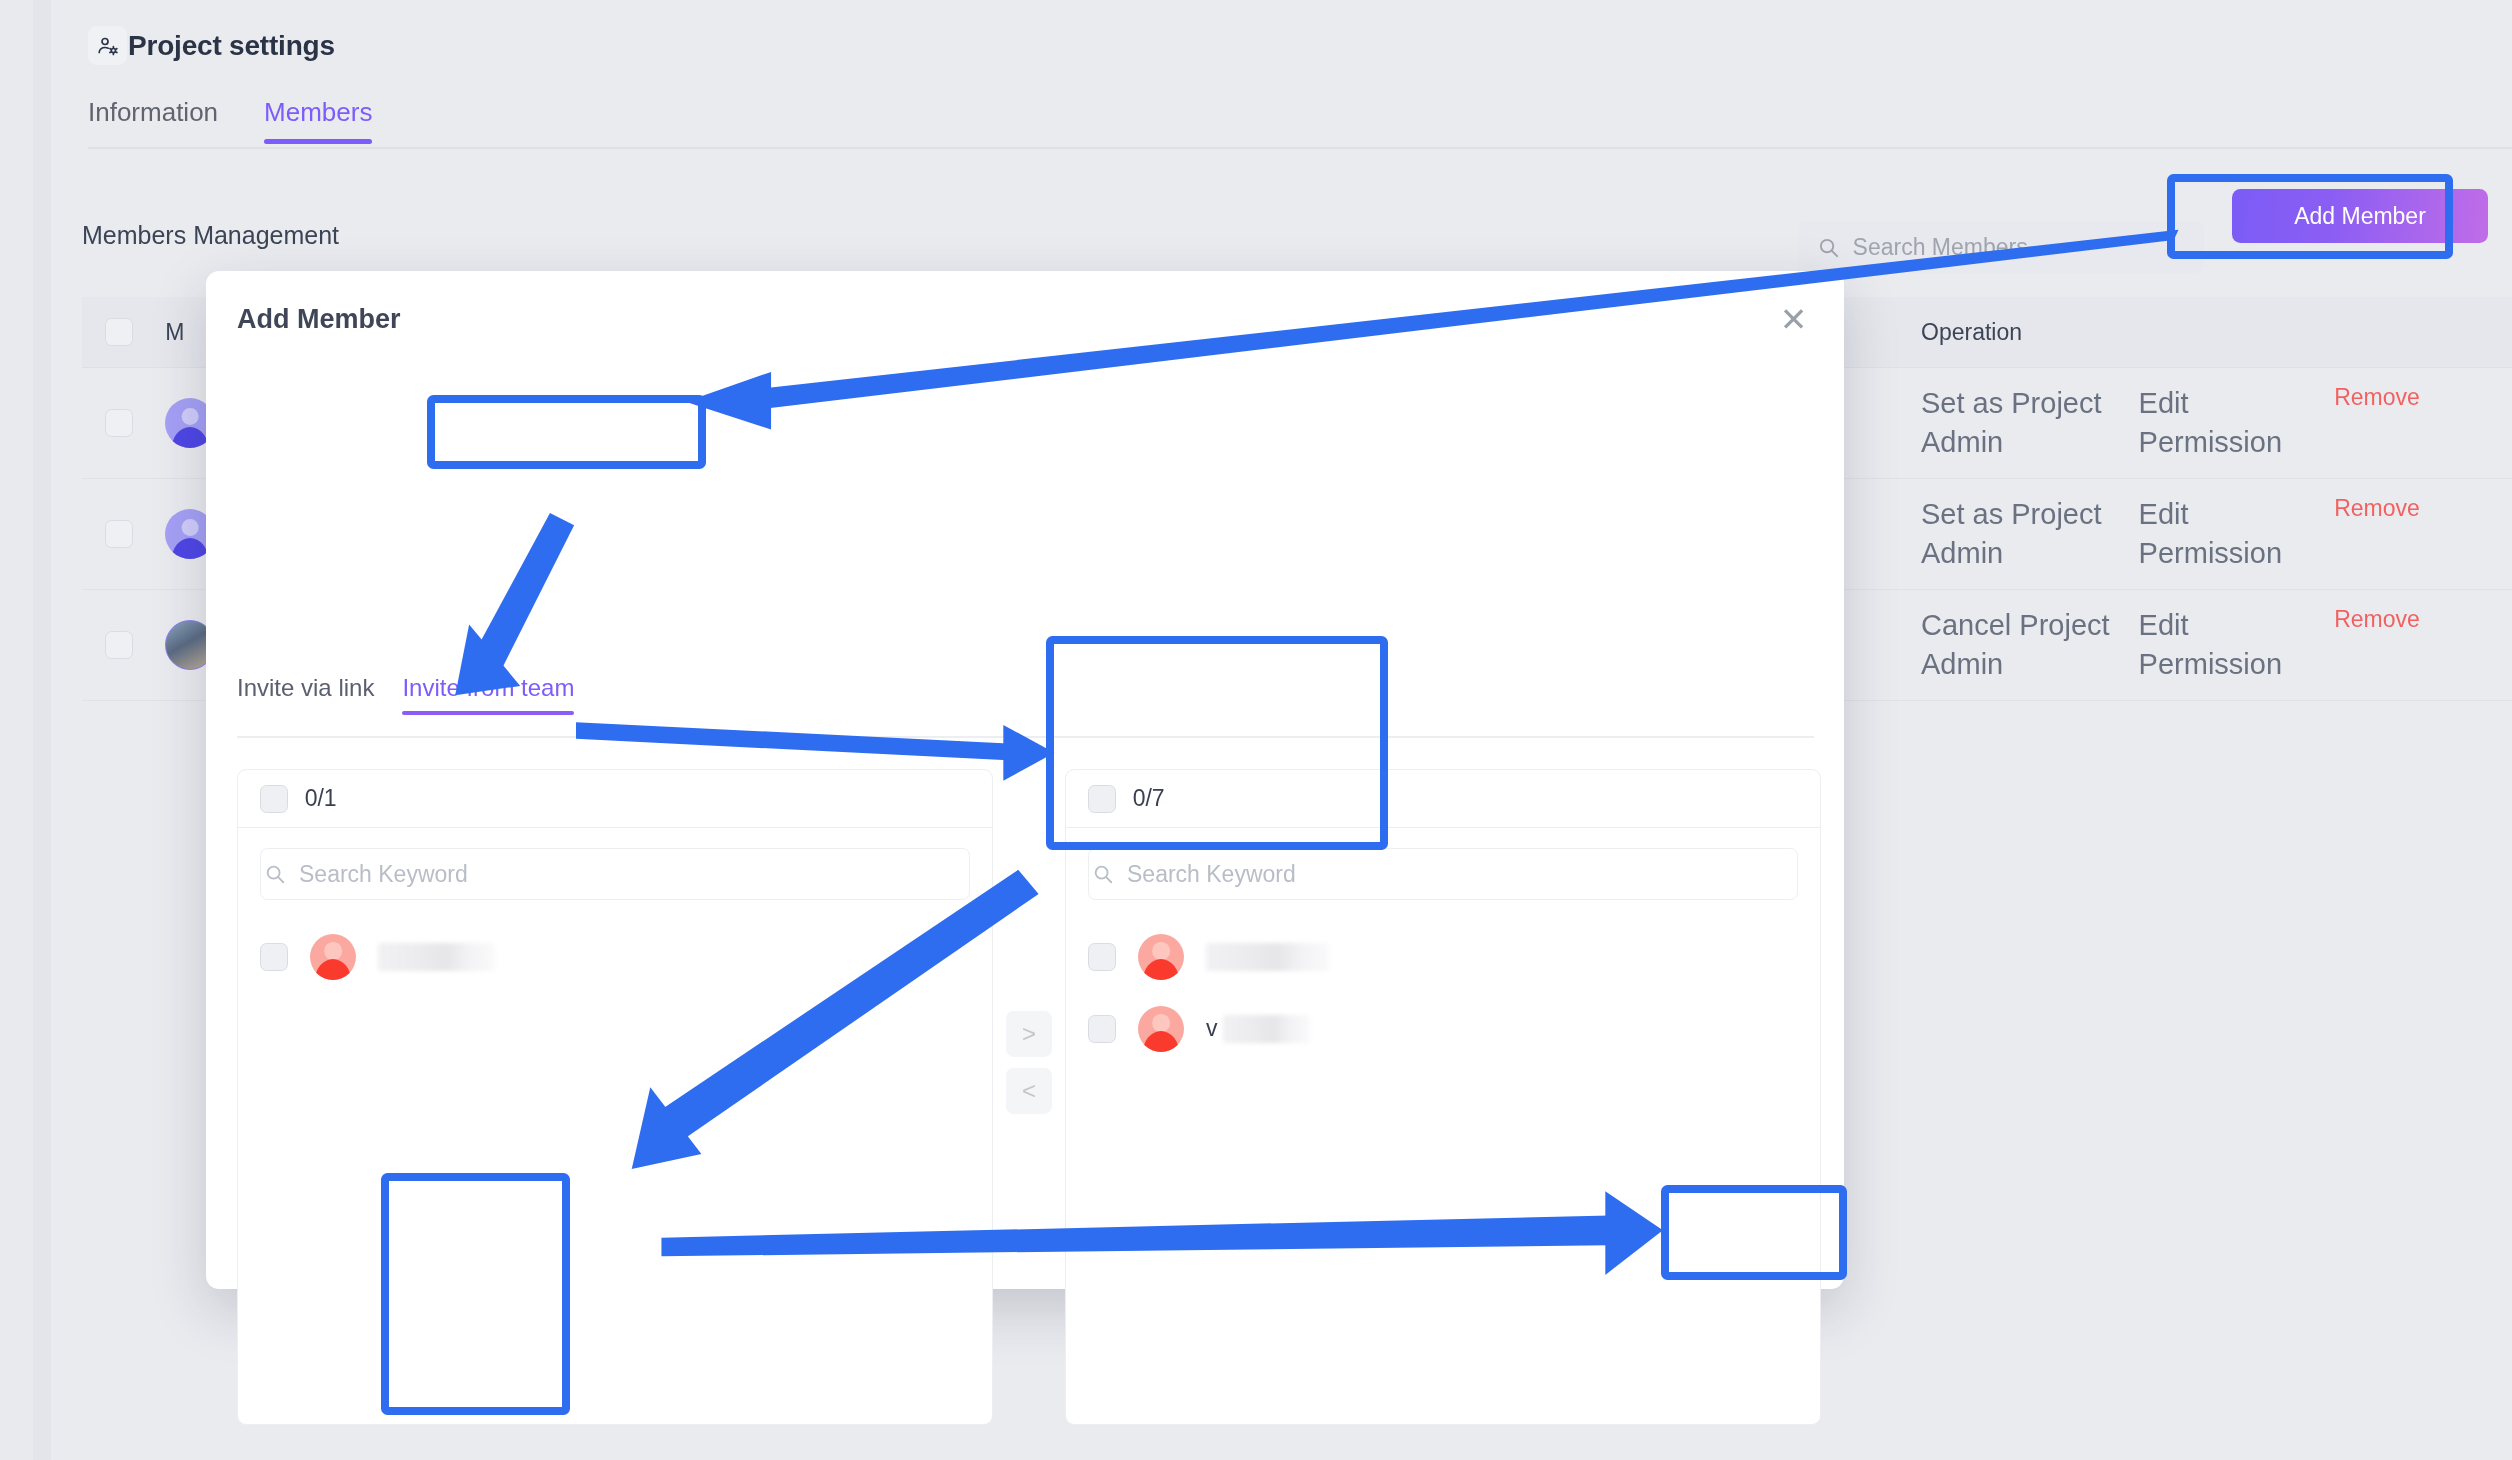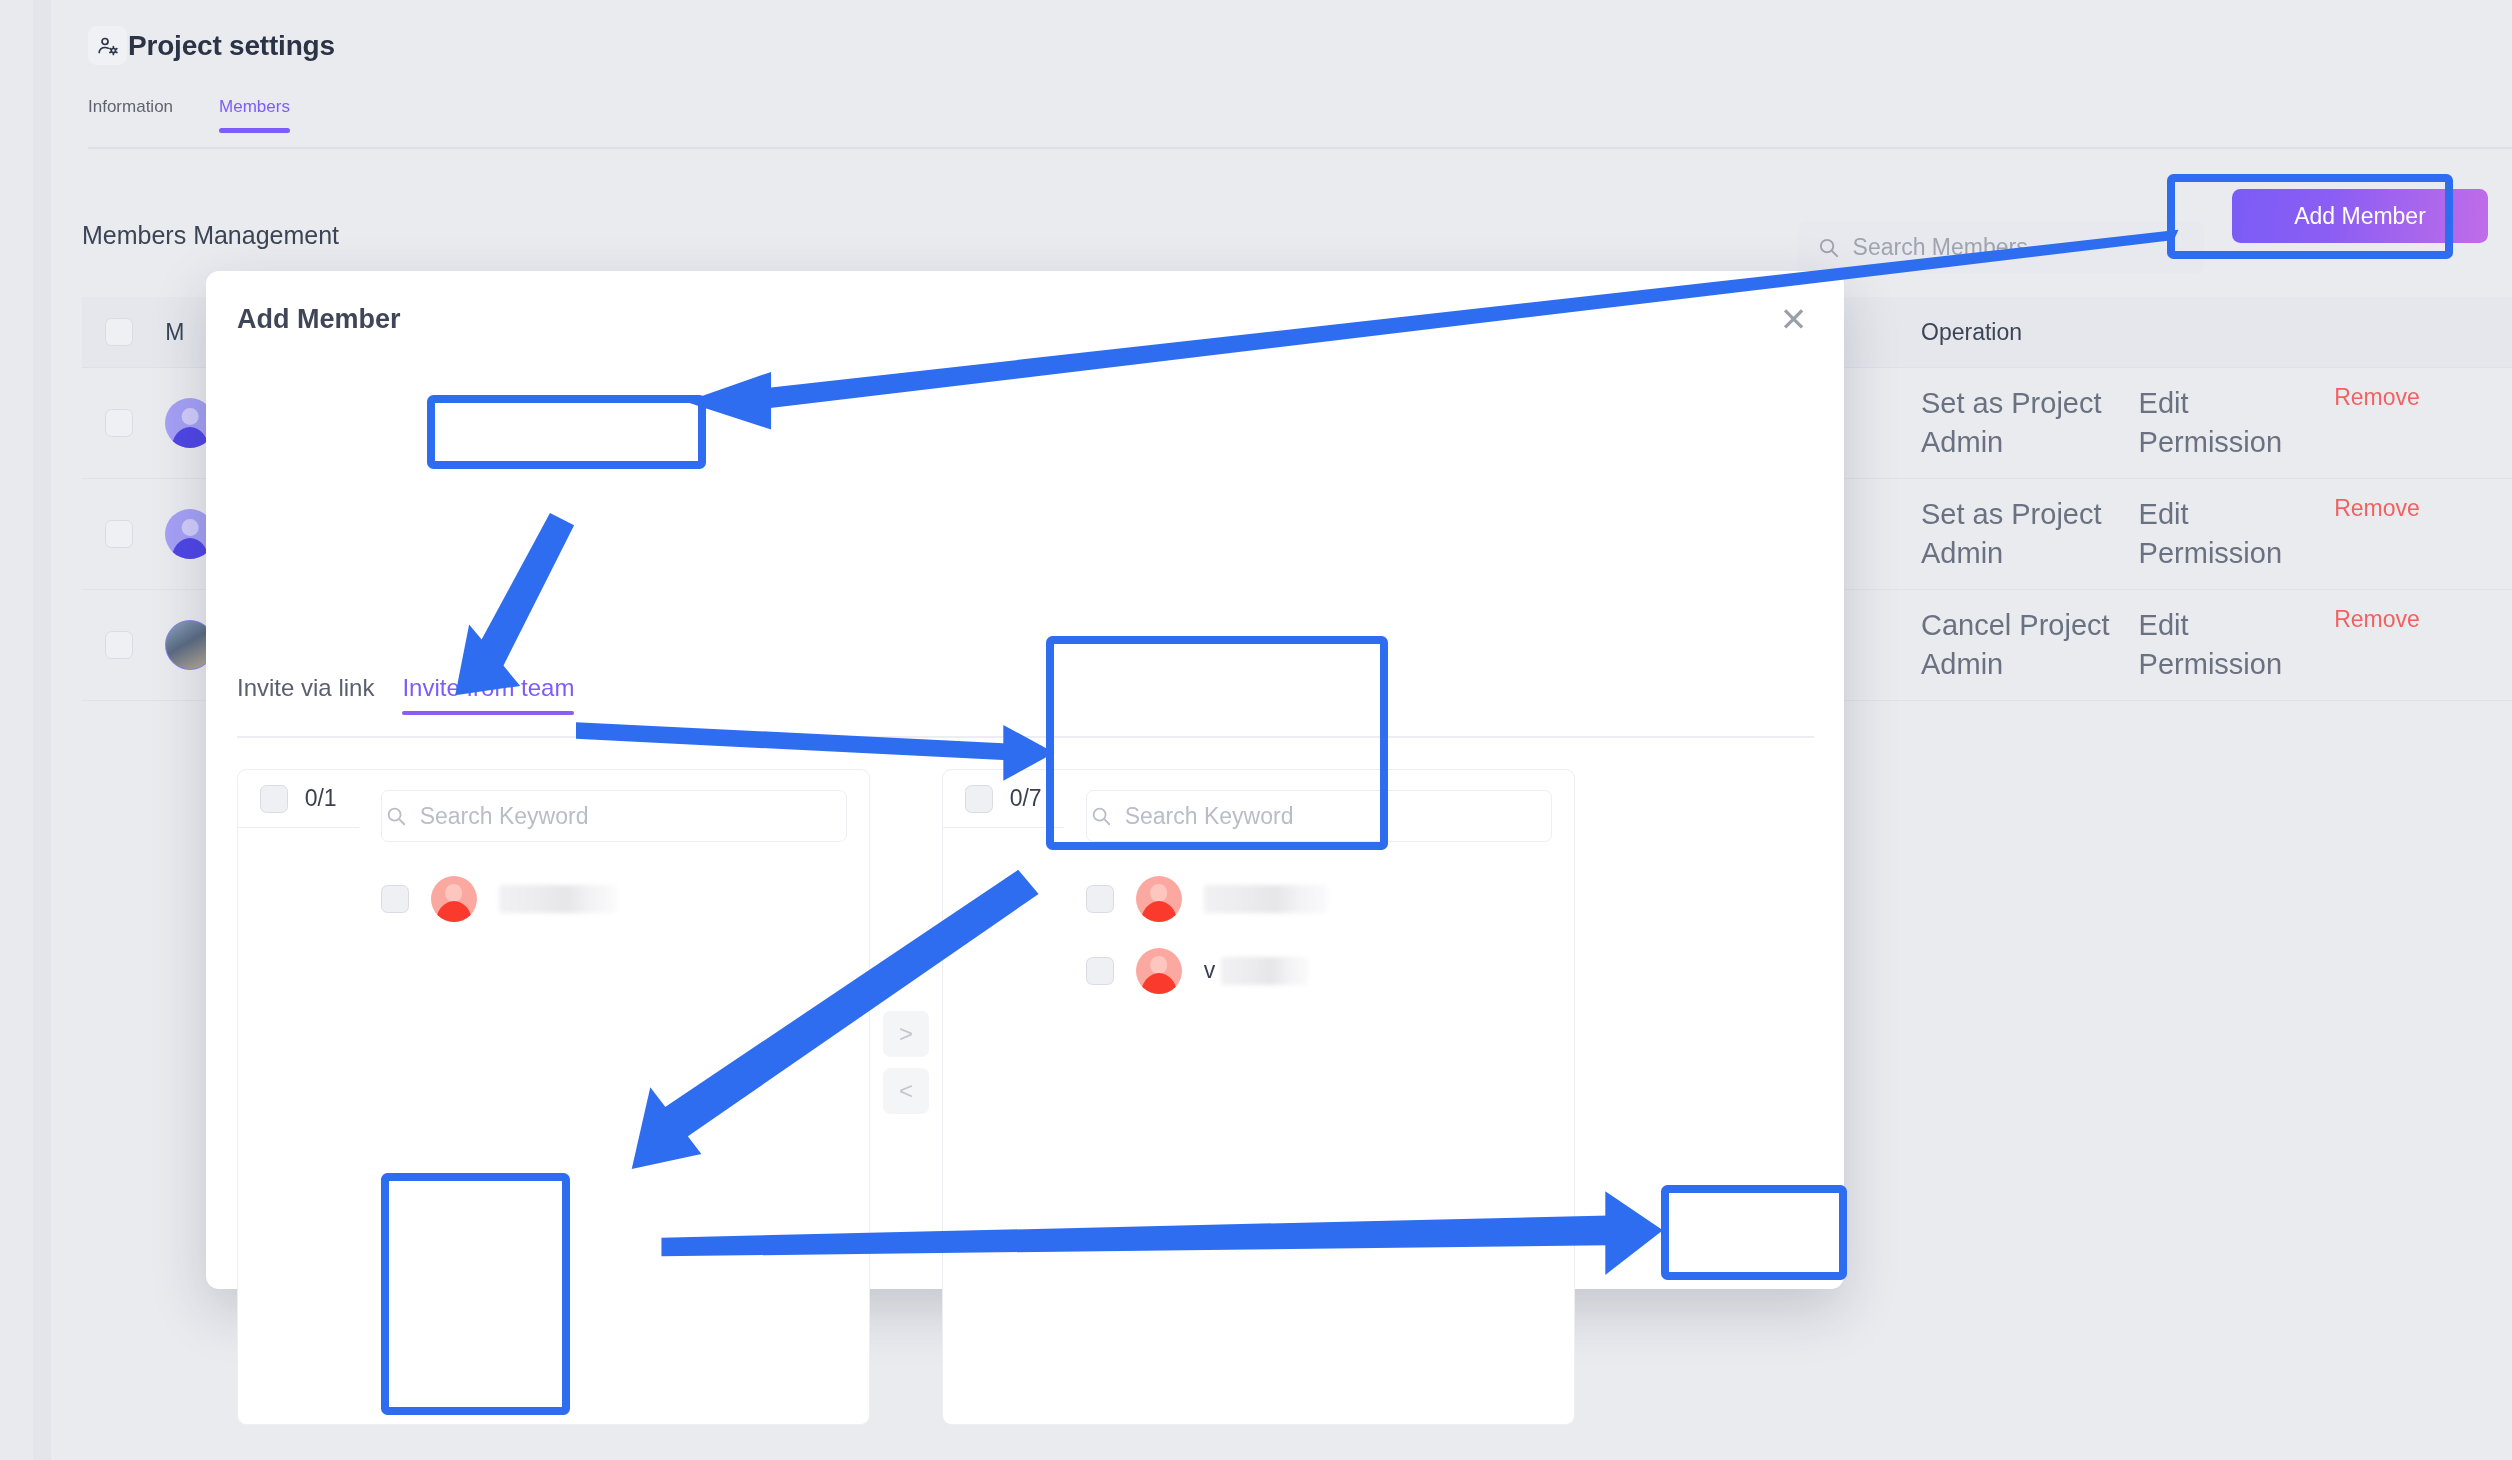--- a/index.html
+++ b/index.html
@@ -17,21 +17,21 @@
   .page { position:absolute; left:51px; top:0; width:2461px; height:1461px; background:#eaebef; }
 
   .page-head { position:absolute; left:37px; top:26px; display:flex; align-items:center; gap:1px; }
   .head-icon {
     width:39px; height:39px; border-radius:8.4px; background:#f0f1f5;
     display:flex; align-items:center; justify-content:center;
   }
   .page-title { font-size:28px; color:#2b3447; font-weight:700; letter-spacing:-0.2px; }
 
   .tabs { position:absolute; left:37px; top:97px; display:flex; gap:46px; }
-  .tab { font-size:17px; color:#60646f; padding-bottom:16px; position:relative; }
+  .tab { font-size:26px; color:#60646f; padding-bottom:16px; position:relative; }
   .tab.active { color:#7c5cfa; }
   .tab.active::after {
     content:""; position:absolute; left:0; right:0; bottom:0; height:4.6px;
     background:#7c5cfa; border-radius:2.8px;
   }
   .tabs-rule { position:absolute; left:37px; top:147px; width:2424px; height:1.9px; background:#dfe1e7; }
 
   .mm-title { position:absolute; left:31px; top:221px; font-size:25px; color:#3c4556; }
 
   .search-members {
@@ -96,22 +96,22 @@
   .m-tabrow { position:absolute; left:31px; top:403px; display:flex; align-items:center; gap:28px; }
   .m-tab { font-size:24px; color:#5b6070; padding-bottom:15px; position:relative; }
   .m-tab.active { color:#7c5cfa; }
   .m-tab.active::after {
     content:""; position:absolute; left:0; right:0; bottom:1.9px; height:4.6px; background:#8b5cf6; border-radius:2.8px;
   }
   .m-tab-rule { position:absolute; left:31px; top:465px; width:1577px; height:1.9px; background:#eceef2; }
 
   .transfer { position:absolute; left:31px; top:498px; display:flex; align-items:flex-start; }
   .panel {
-    width:633px; height:656px; border:1.9px solid #eceef2; border-radius:9.3px; background:#fff;
-    display:flex; flex-direction:row; overflow:hidden;
+    width:756px; height:656px; border:1.9px solid #eceef2; border-radius:9.3px; background:#fff;
+    display:flex; flex-direction:column; overflow:hidden;
   }
   .panel-head {
     height:58px; border-bottom:1.9px solid #eceef2; display:flex; align-items:center; gap:16.7px; padding:0 22px;
   }
   .panel-count { font-size:23px; color:#3a4050; }
   .panel-body { flex:1; padding:20.4px 22px 0 22px; }
   .kw-search {
     height:52px; border:1.9px solid #eceef2; border-radius:7.4px; display:flex; align-items:center;
     gap:13px; padding:0 3px;
   }

